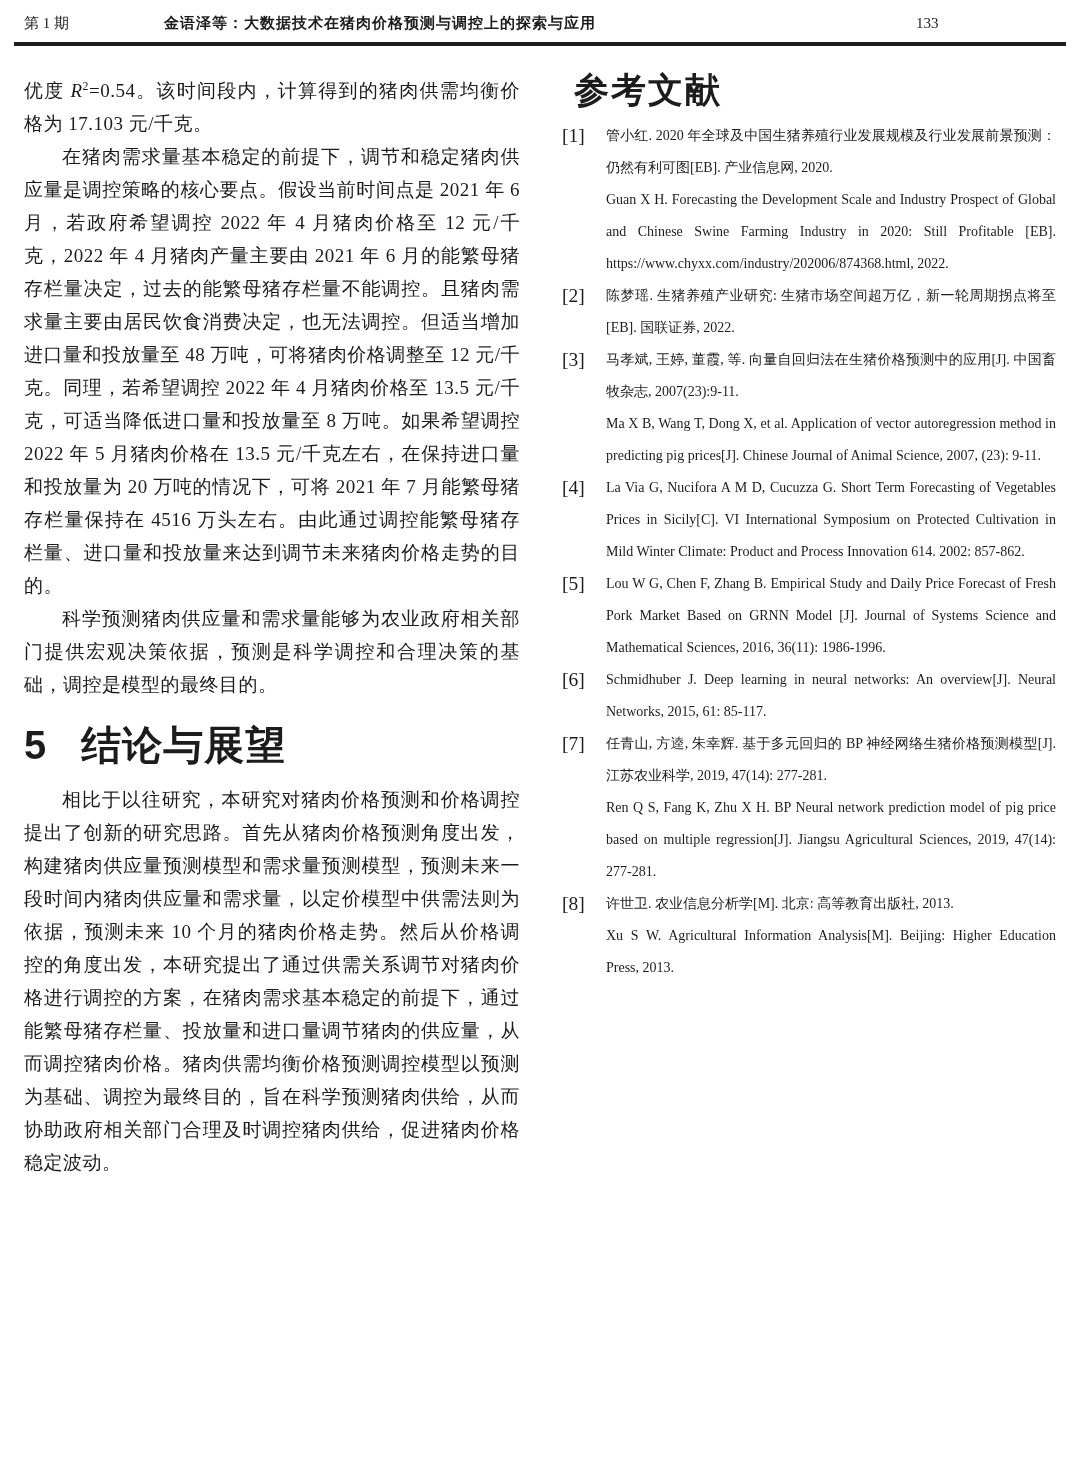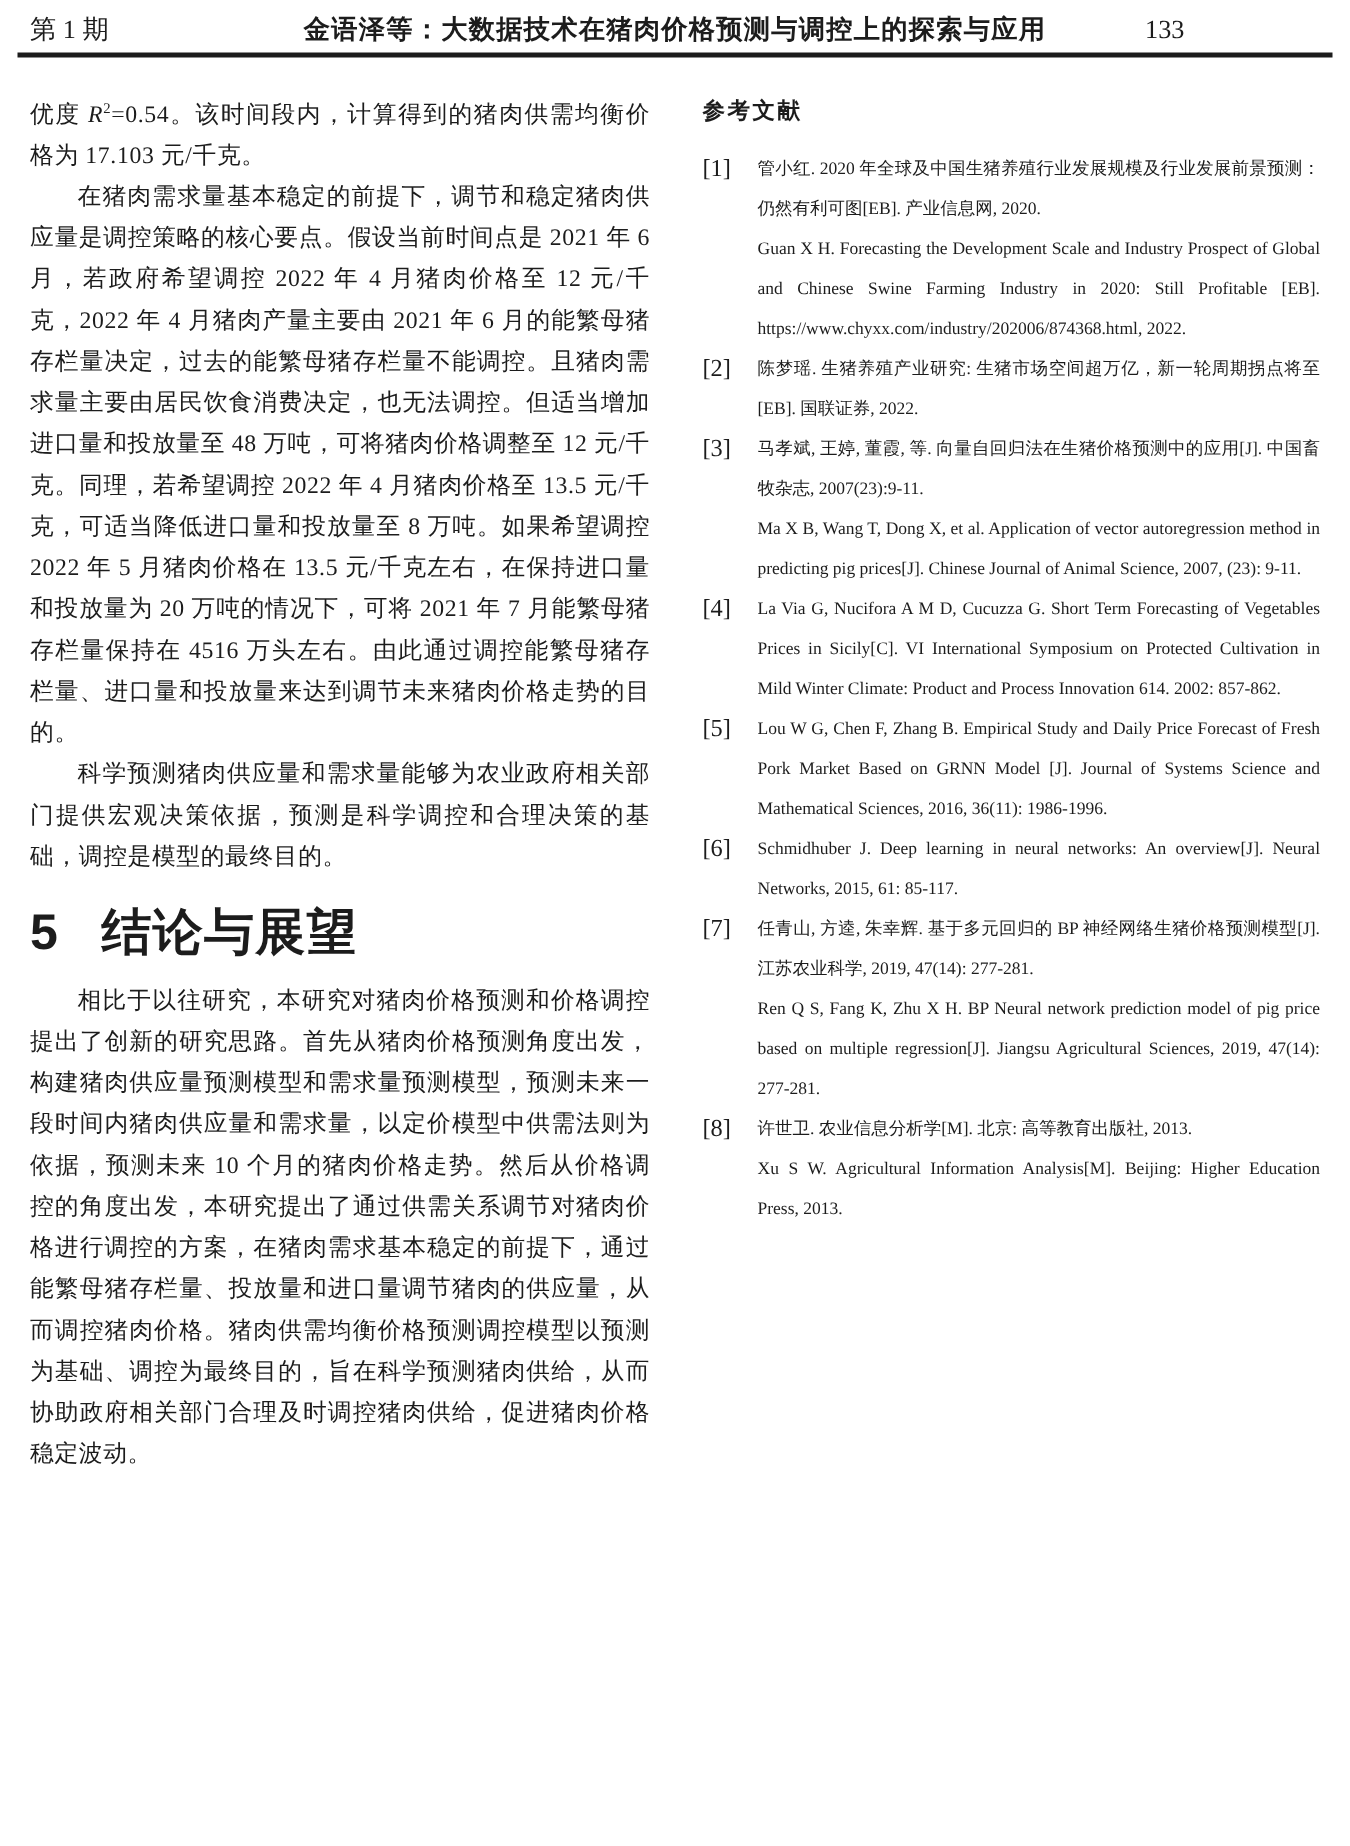--- a/index.html
+++ b/index.html
@@ -4,24 +4,24 @@
 <style>
   html,body{margin:0;padding:0;background:#9a9a9a;}
   .page{
     width:1080px;height:1477px;background:#ffffff;color:#1c1c1c;
     margin:0 auto;box-sizing:border-box;position:relative;overflow:hidden;
     font-family:"Liberation Serif","DejaVu Serif",serif;
   }
   
   .hdr{
     display:flex;align-items:baseline;justify-content:space-between;
-    padding:10px 24px 4px 24px;font-size:21px;line-height:26px;
+    padding:10px 24px 4px 24px;font-size:15px;line-height:26px;
   }
   .hdr .issue{width:140px;}
-  .hdr .rtitle{flex:1;text-align:center;font-weight:bold;letter-spacing:1px;}
+  .hdr .rtitle{flex:1;font-weight:bold;letter-spacing:1px;}
   .hdr .pno{width:140px;text-align:left;}
   .hdr-rule{border-top:4px solid #1c1c1c;margin:2px 14px 0 14px;}
   
   .columns{display:flex;gap:42px;padding:24px 24px 0 24px;box-sizing:border-box;}
   .col-left{width:496px;flex:0 0 496px;}
   .col-right{flex:1;min-width:0;}
   
   .body{
     margin:0;font-size:19px;line-height:33px;text-align:justify;
     letter-spacing:0.5px;
@@ -29,22 +29,22 @@
   .body.indent{text-indent:2em;}
   .var{font-style:italic;font-family:"Liberation Serif","DejaVu Serif",serif;}
   sup{font-size:0.62em;}
   .section-heading{
     margin:24px 0 18px 0;font-family:"Liberation Sans","DejaVu Sans",sans-serif;
     font-weight:bold;font-size:40px;line-height:40px;letter-spacing:1px;
   }
   .section-heading .sec-num{margin-right:34px;}
   
   .refs-heading{
-    margin:4px 0 14px 0;font-family:Liberation Mono, monospace;
-    font-weight:bold;font-size:18px;line-height:32px;letter-spacing:2px;
+    margin:4px 0 14px 12px;font-family:Liberation Sans, sans-serif;
+    font-weight:bold;font-size:35px;line-height:32px;letter-spacing:2px;
   }
   .ref{display:flex;align-items:flex-start;}
   .ref-label{flex:0 0 44px;font-size:19.5px;line-height:32px;}
   .ref-body{flex:1;min-width:0;}
   .ref-body p{
     margin:0;font-size:14px;line-height:32px;text-align:justify;
     overflow-wrap:break-word;
   }
 </style>
 </head>

